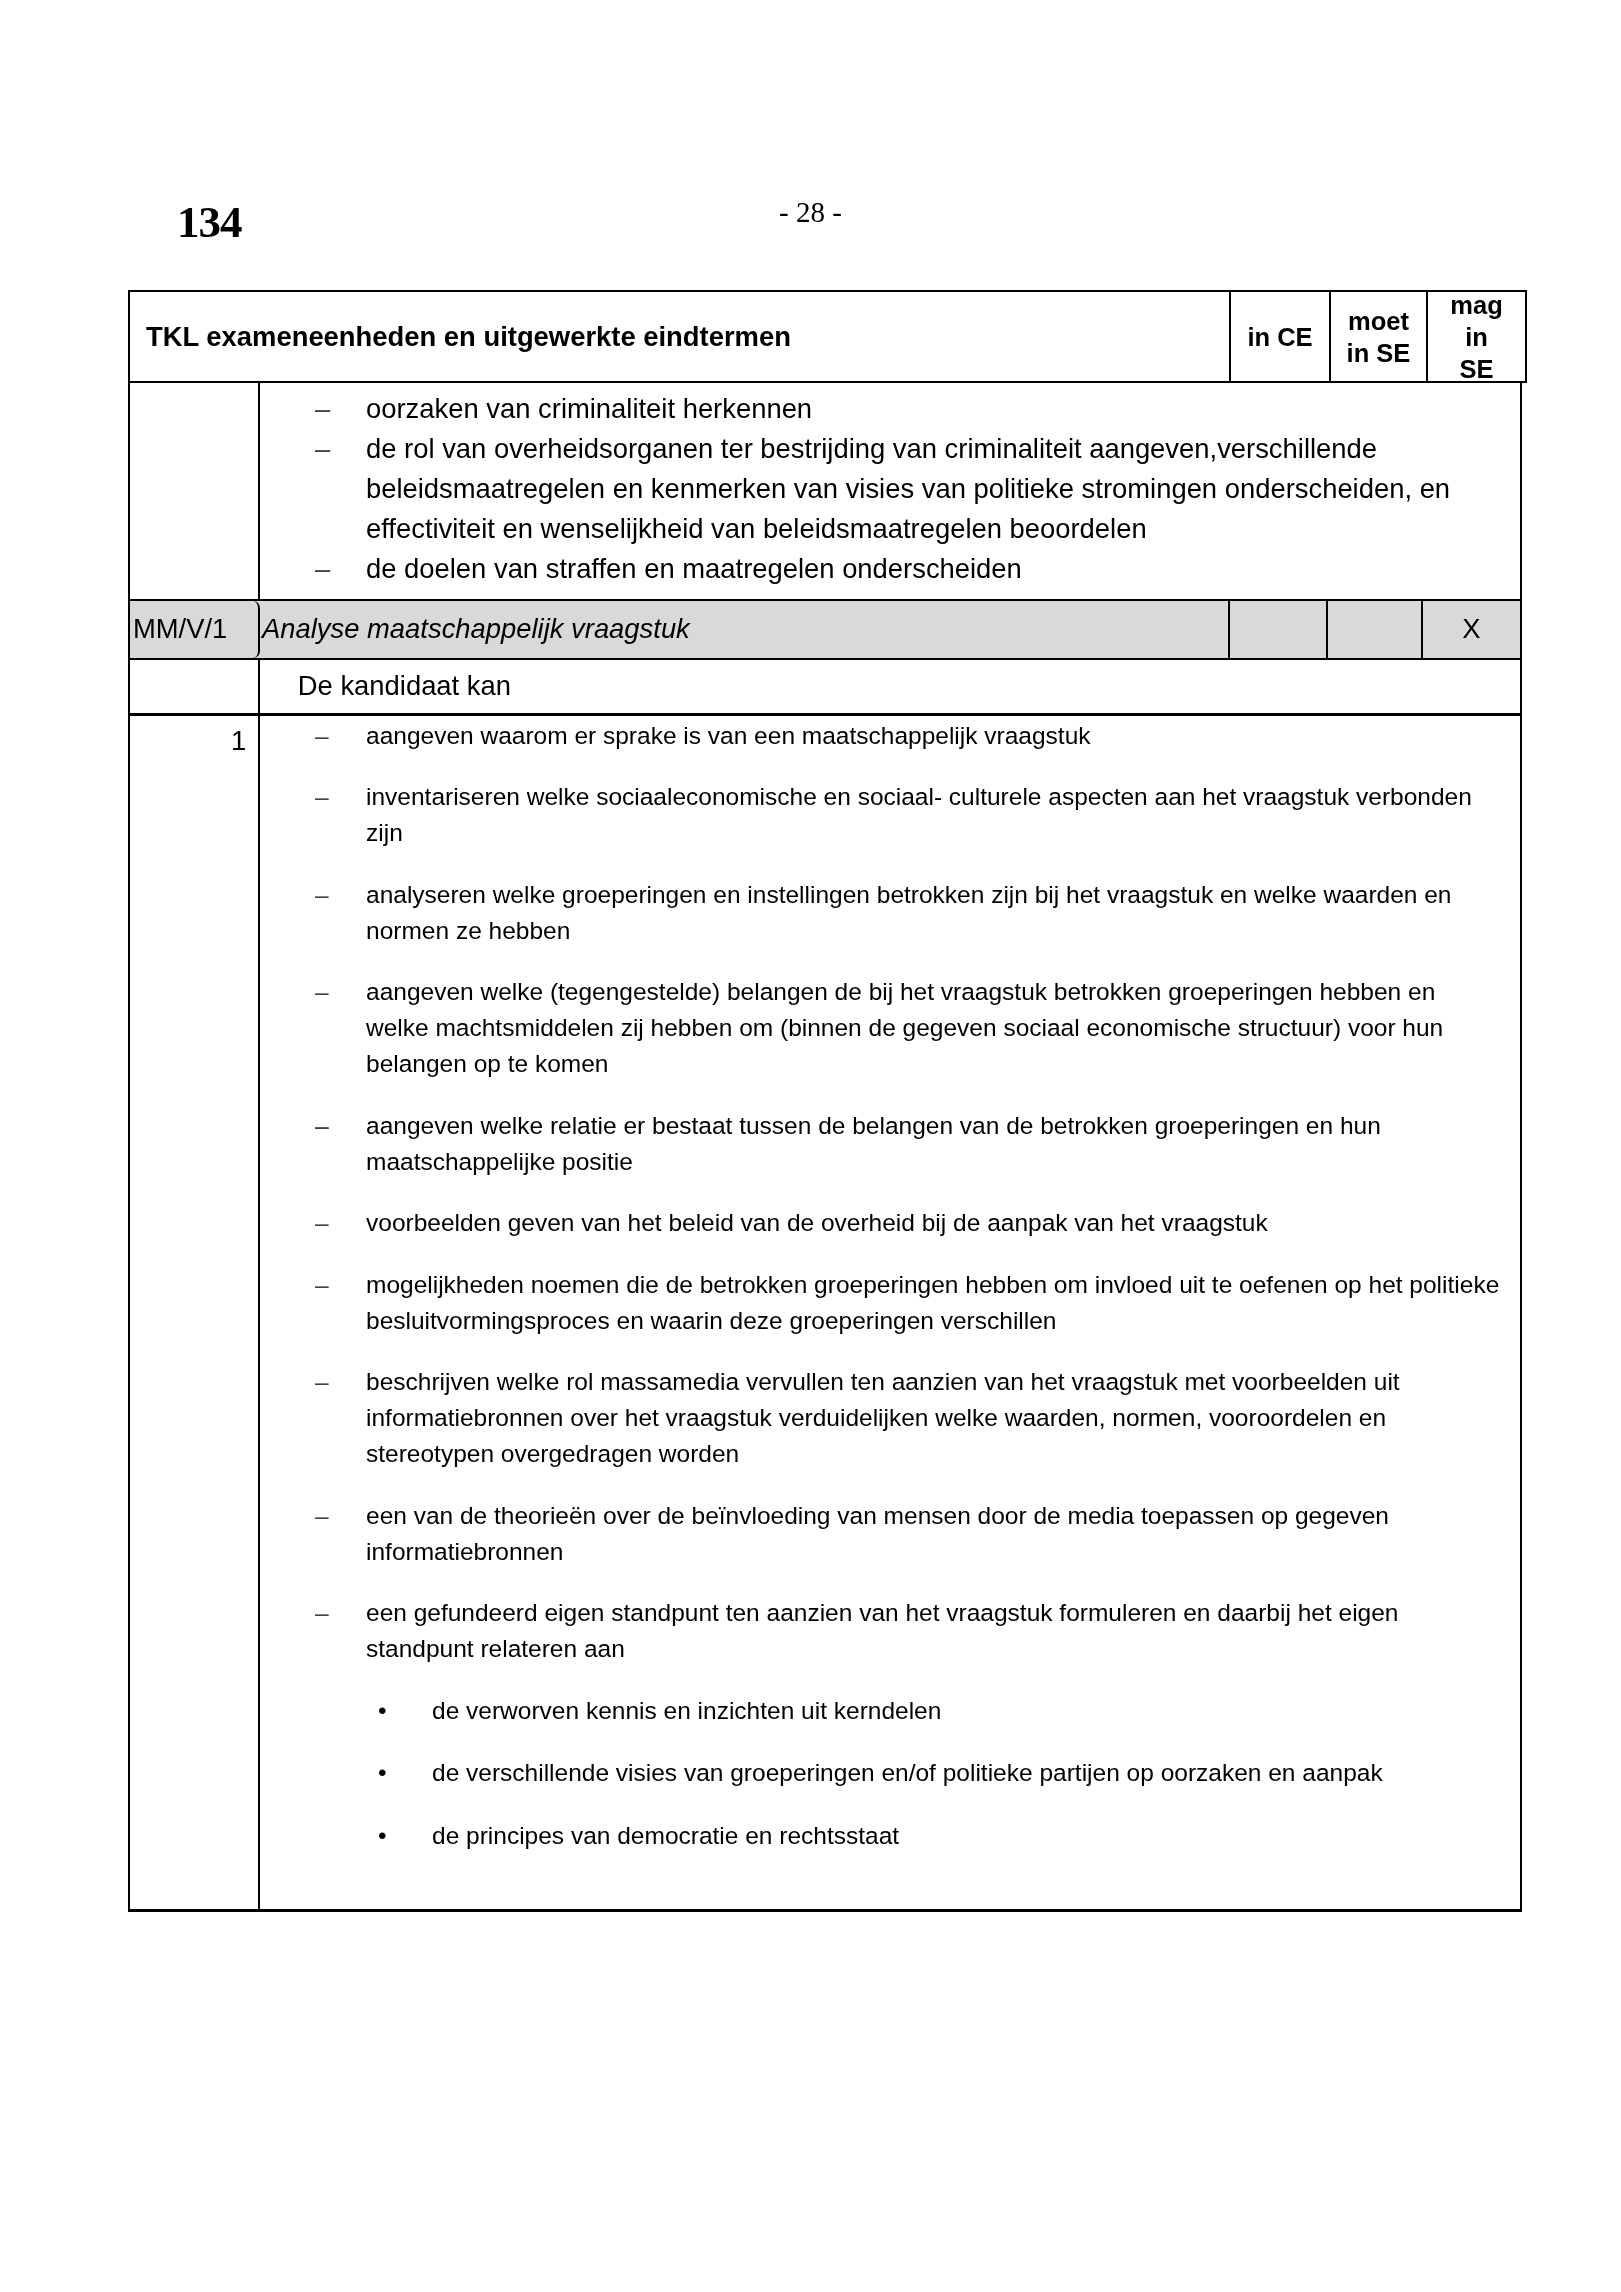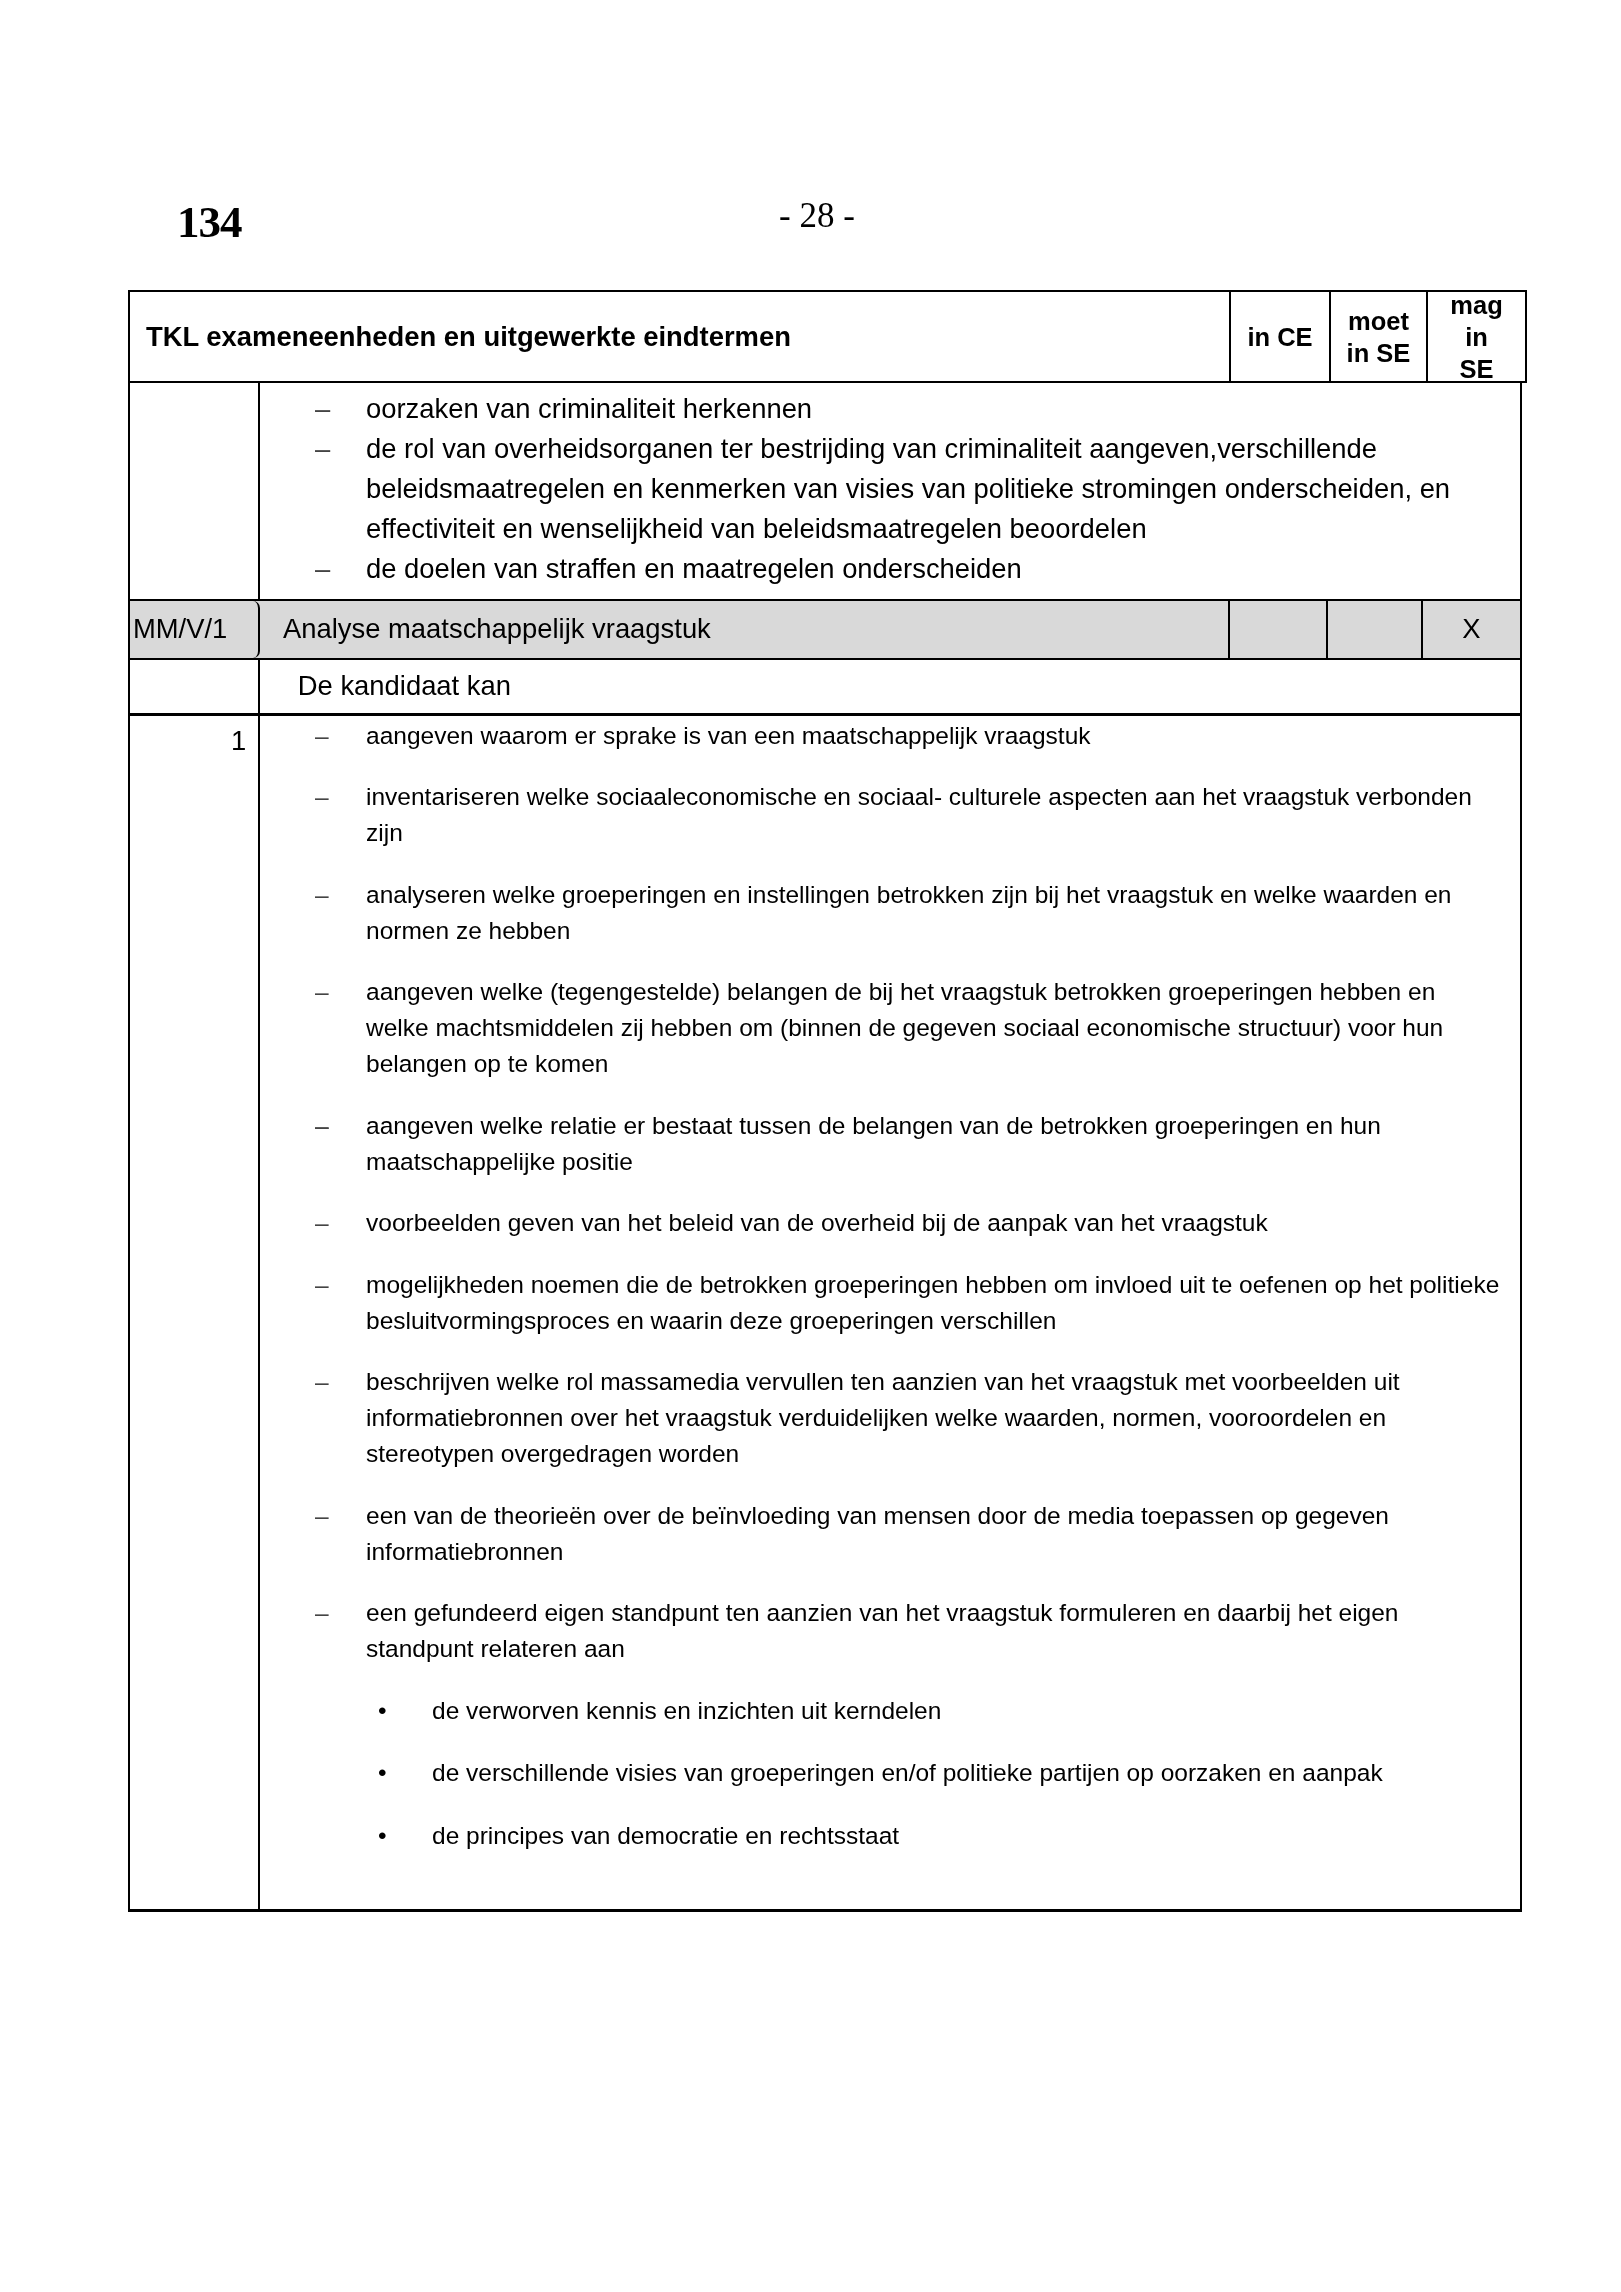--- a/index.html
+++ b/index.html
@@ -1,38 +1,38 @@
 <!DOCTYPE html>
 <html><head>
 <meta charset="utf-8">
 <style>
   html, body { margin: 0; padding: 0; background: #ffffff; }
   body { width: 1621px; height: 2293px; position: relative; overflow: hidden;
          font-family: "Liberation Sans", sans-serif; color: #000; }
   .page-num { position: absolute; left: 177px; top: 196px; font-family: "Liberation Serif", serif;
               font-weight: bold; font-size: 45px; letter-spacing: -1px; }
   .page-mid { position: absolute; left: 779px; top: 196px; font-family: "Liberation Serif", serif;
-              font-size: 35px; }
+              font-size: 29px; }
   .tbl { position: absolute; left: 128px; top: 290px; width: 1399px; }
   .hdr { position: relative; height: 93px; border: 2.9px solid #000; border-bottom: 2px solid #000; box-sizing: border-box; display: flex; }
   .hdr .title { flex: 1; display: flex; align-items: center; padding-left: 16px; font-weight: bold; font-size: 27.4px; }
   .hdr .col { border-left: 2px solid #000; display: flex; align-items: center; justify-content: center;
               text-align: center; font-weight: bold; font-size: 25.5px; line-height: 32px; }
   .c1 { width: 98px; } .c2 { width: 95px; } .c3 { width: 97px; }
   .body { border-left: 2px solid #000; border-right: 2.9px solid #000; width: 1394px; box-sizing: border-box; }
   .row { display: flex; border-bottom: 2px solid #000; }
   .row .code { width: 130px; border-right: 2px solid #000; box-sizing: border-box; font-size: 27.4px; }
   .row .main { flex: 1; font-size: 27.4px; }
   .cont { padding: 5.9px 0 9.8px 0; }
   .dash-item { position: relative; padding-left: 106px; padding-right: 17.6px; line-height: 40px; }
   .dash { position: absolute; left: 55px; top: 0; color: #444; }
   .gray { background: #d9d9d9; height: 57px; }
   .gray .code, .gray .main { display: flex; align-items: center; border-radius: 7px; }
   .gray .code { padding-left: 2.9px; }
-  .gray .main { padding-left: 23px; }
+  .gray .main { padding-left: 2px; font-style: italic; }
   .gray .flag { width: 97px; border-left: 2px solid #000; height: 100%; box-sizing: border-box;
                 display: flex; align-items: center; justify-content: center; font-size: 27.4px; }
   .gray .flag.f1 { width: 98px; } .gray .flag.f2 { width: 95px; } .gray .flag.f3 { width: 99px; border-left-width: 2.9px; }
   .kand { height: 53px; border-bottom: 3.9px solid #000; }
   .kand .main { display: flex; align-items: center; padding-left: 9.8px; margin-left: 28px; }
   .last { border-bottom: 3.9px solid #000; }
   .num { text-align: right; padding-right: 11.8px; padding-top: 7.8px; line-height: 35px; }
   .obj-text { padding: 7.8px 17.6px 0 9.8px; line-height: 35px; }
   .sub-list { padding-bottom: 29px; }
   .sub { position: relative; padding-left: 106px; padding-right: 17.6px; font-size: 24.5px; line-height: 36px; margin-bottom: 25.5px; }

